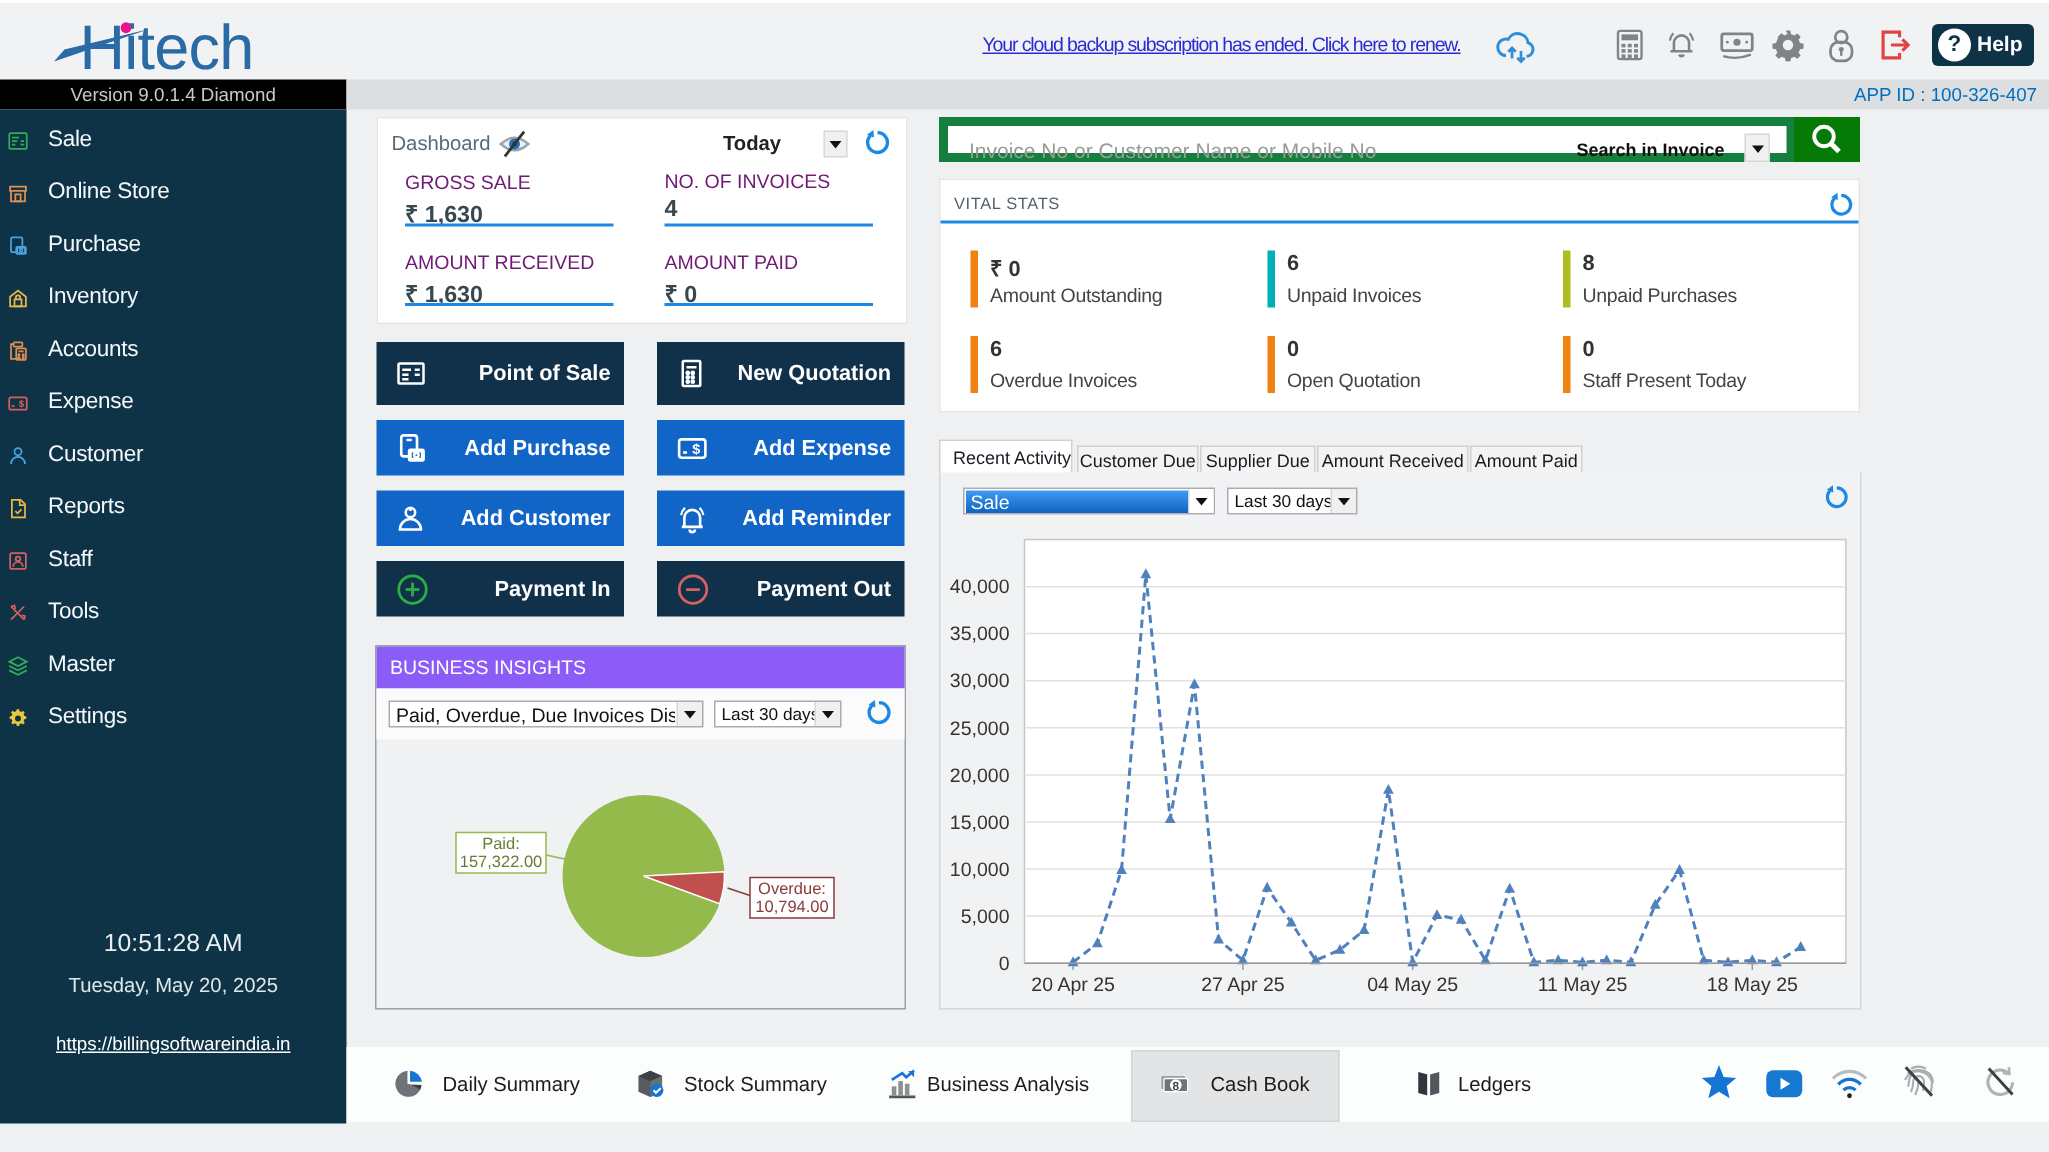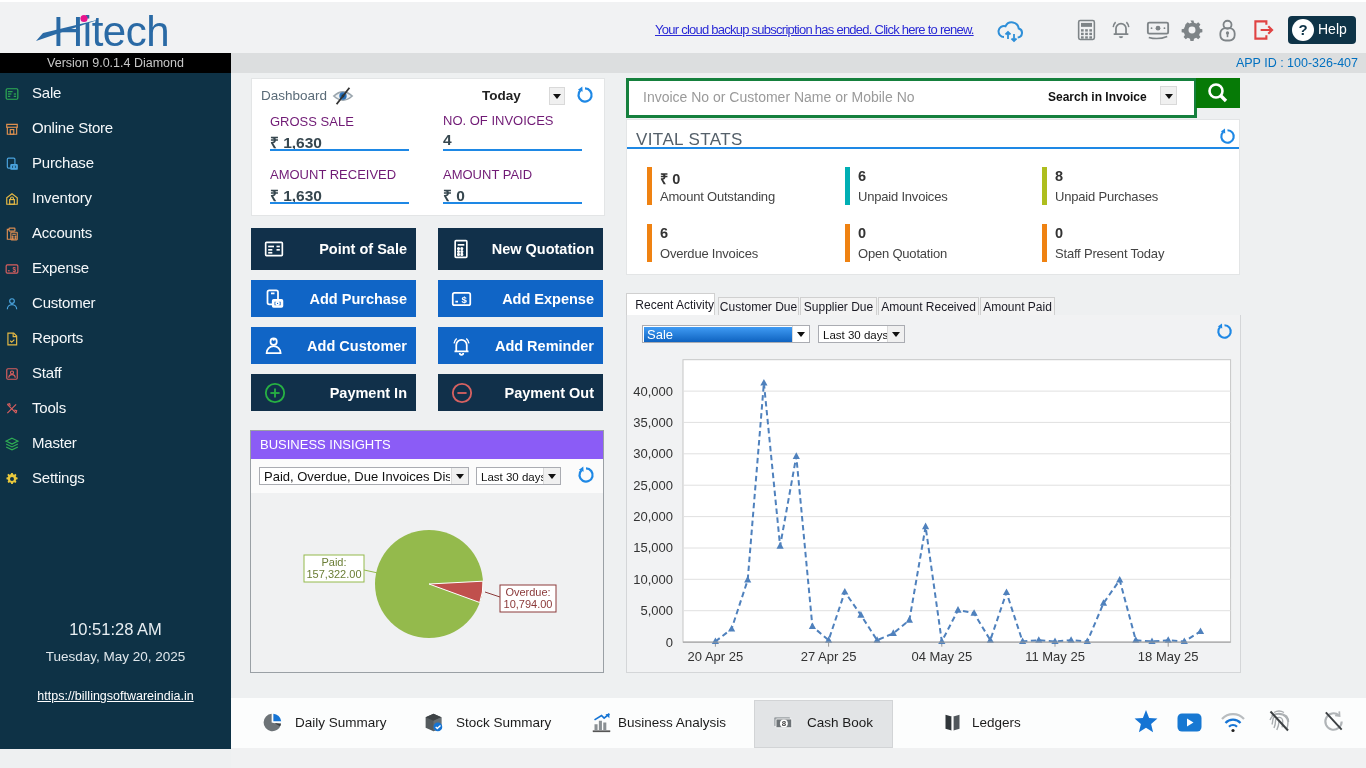--- a/index.html
+++ b/index.html
@@ -8,21 +8,21 @@
 .abs { position:absolute; }
 
 
 #topbar { left:0; top:0; width:1366px; height:53px; background:#f1f2f3; border-top:2px solid #fff; }
 #verbar { left:0; top:53px; width:231px; height:20px; background:#000; color:#c8c8c8; font-size:12.5px; text-align:center; line-height:20px; }
 #appbar { left:231px; top:53px; width:1135px; height:20px; background:#dcdedf; }
 #appid { right:8px; top:3px; color:#0070c0; font-size:12.5px; }
 #cloudlink { left:655px; top:22px; font-size:13px; letter-spacing:-0.75px; color:#2b2bd5; text-decoration:underline; }
 #help { left:1288px; top:16px; width:68px; height:28px; background:#0e3347; border-radius:4px; color:#fff; }
 #help .q { position:absolute; left:4px; top:3px; width:22px; height:22px; border-radius:50%; background:#fff; color:#0e3347; font-weight:bold; font-size:15px; text-align:center; line-height:22px; }
-#help .t { position:absolute; left:30px; top:5px; font-weight:normal; font-size:14px; }
+#help .t { position:absolute; left:30px; top:5px; font-weight:bold; font-size:14px; }
 
 
 #sidebar { left:0; top:73px; width:231px; height:676px; background:#0e3246; color:#fff; }
 .mitem { position:absolute; left:0; width:231px; height:35px; }
 .mitem .ic { position:absolute; left:5px; top:11px; }
 .mitem .tx { position:absolute; left:32px; top:8px; font-size:15px; letter-spacing:-0.2px; color:#f5f8fa; white-space:nowrap; }
 #clock { left:0; top:620px; width:231px; text-align:center; font-size:16.5px; color:#e8eef2; }
 #dateline { left:0; top:649px; width:231px; text-align:center; font-size:13.5px; color:#dfe7ec; }
 #weblink { left:0; top:689px; width:231px; text-align:center; font-size:12.5px; color:#fff; }
 #weblink span { text-decoration:underline; }
@@ -47,28 +47,28 @@
 
 #bi { left:250px; top:430px; width:354px; height:243px; background:#f0f1f2; border:1px solid #9aa0a5; }
 #bi .hdr { position:absolute; left:0; top:0; width:100%; height:28px; background:#8b5cf6; color:#fff; font-size:13px; line-height:28px; padding-left:9px; }
 #bi .strip { position:absolute; left:0; top:28px; width:100%; height:34px; background:#fbfbfb; }
 .combo { position:absolute; background:#fff; border:1px solid #aaacb2; font-size:13px; color:#111; white-space:nowrap; }
 .combo .cx { position:absolute; left:4px; top:1px; white-space:nowrap; overflow:hidden; }
 .combo .ar { position:absolute; right:0; top:0; height:100%; background:#f0f0f0; border-left:1px solid #d9d9d9; }
 .combo .ar:after { content:""; position:absolute; left:50%; top:50%; margin:-2px 0 0 -4px; border:4px solid transparent; border-top:5px solid #111; }
 
 
-#search { left:626px; top:78px; width:571px; height:40px; background:#fff; border:3px solid #15803d; }
+#search { left:626px; top:78px; width:571px; height:30px; background:#fff; border:6px solid #15803d; }
 #search .ph { position:absolute; left:14px; top:8px; font-size:14px; color:#9a9a9a; }
 #search .si { position:absolute; left:419px; top:9px; font-size:12px; font-weight:bold; color:#111; }
 #sbtn { left:1196px; top:78px; width:44px; height:30px; background:#067a06; }
 
 
 #vs { left:626px; top:119px; width:614px; height:156px; background:#fff; border:1px solid #e3e5e6; }
-#vs .hdr { position:absolute; left:9px; top:10px; font-size:17px; color:#55606a; letter-spacing:.4px; }
+#vs .hdr { position:absolute; left:9px; top:10px; font-size:11px; color:#55606a; letter-spacing:.4px; }
 #vs .ul { position:absolute; left:0; top:27px; width:100%; height:2px; background:#1e88e5; }
 .stat { position:absolute; }
 .stat .bar { position:absolute; left:0; top:0; width:5px; height:38px; }
 .stat .v { position:absolute; left:13px; top:1px; font-size:14.5px; font-weight:bold; color:#333; white-space:nowrap; }
 .stat .l { position:absolute; left:13px; top:22px; font-size:13px; letter-spacing:-0.2px; color:#444; white-space:nowrap; }
 
 
 #ra { left:626px; top:315px; width:615px; height:358px; background:#f1f2f3; border:1px solid #d4d6d8; border-top:none; }
 .tab { position:absolute; font-size:12px; white-space:nowrap; color:#1a1a24; background:#f3f3f3; border:1px solid #d0d0d0; border-bottom:none; text-align:center; }
 .tab.active { background:#fff; z-index:2; }

